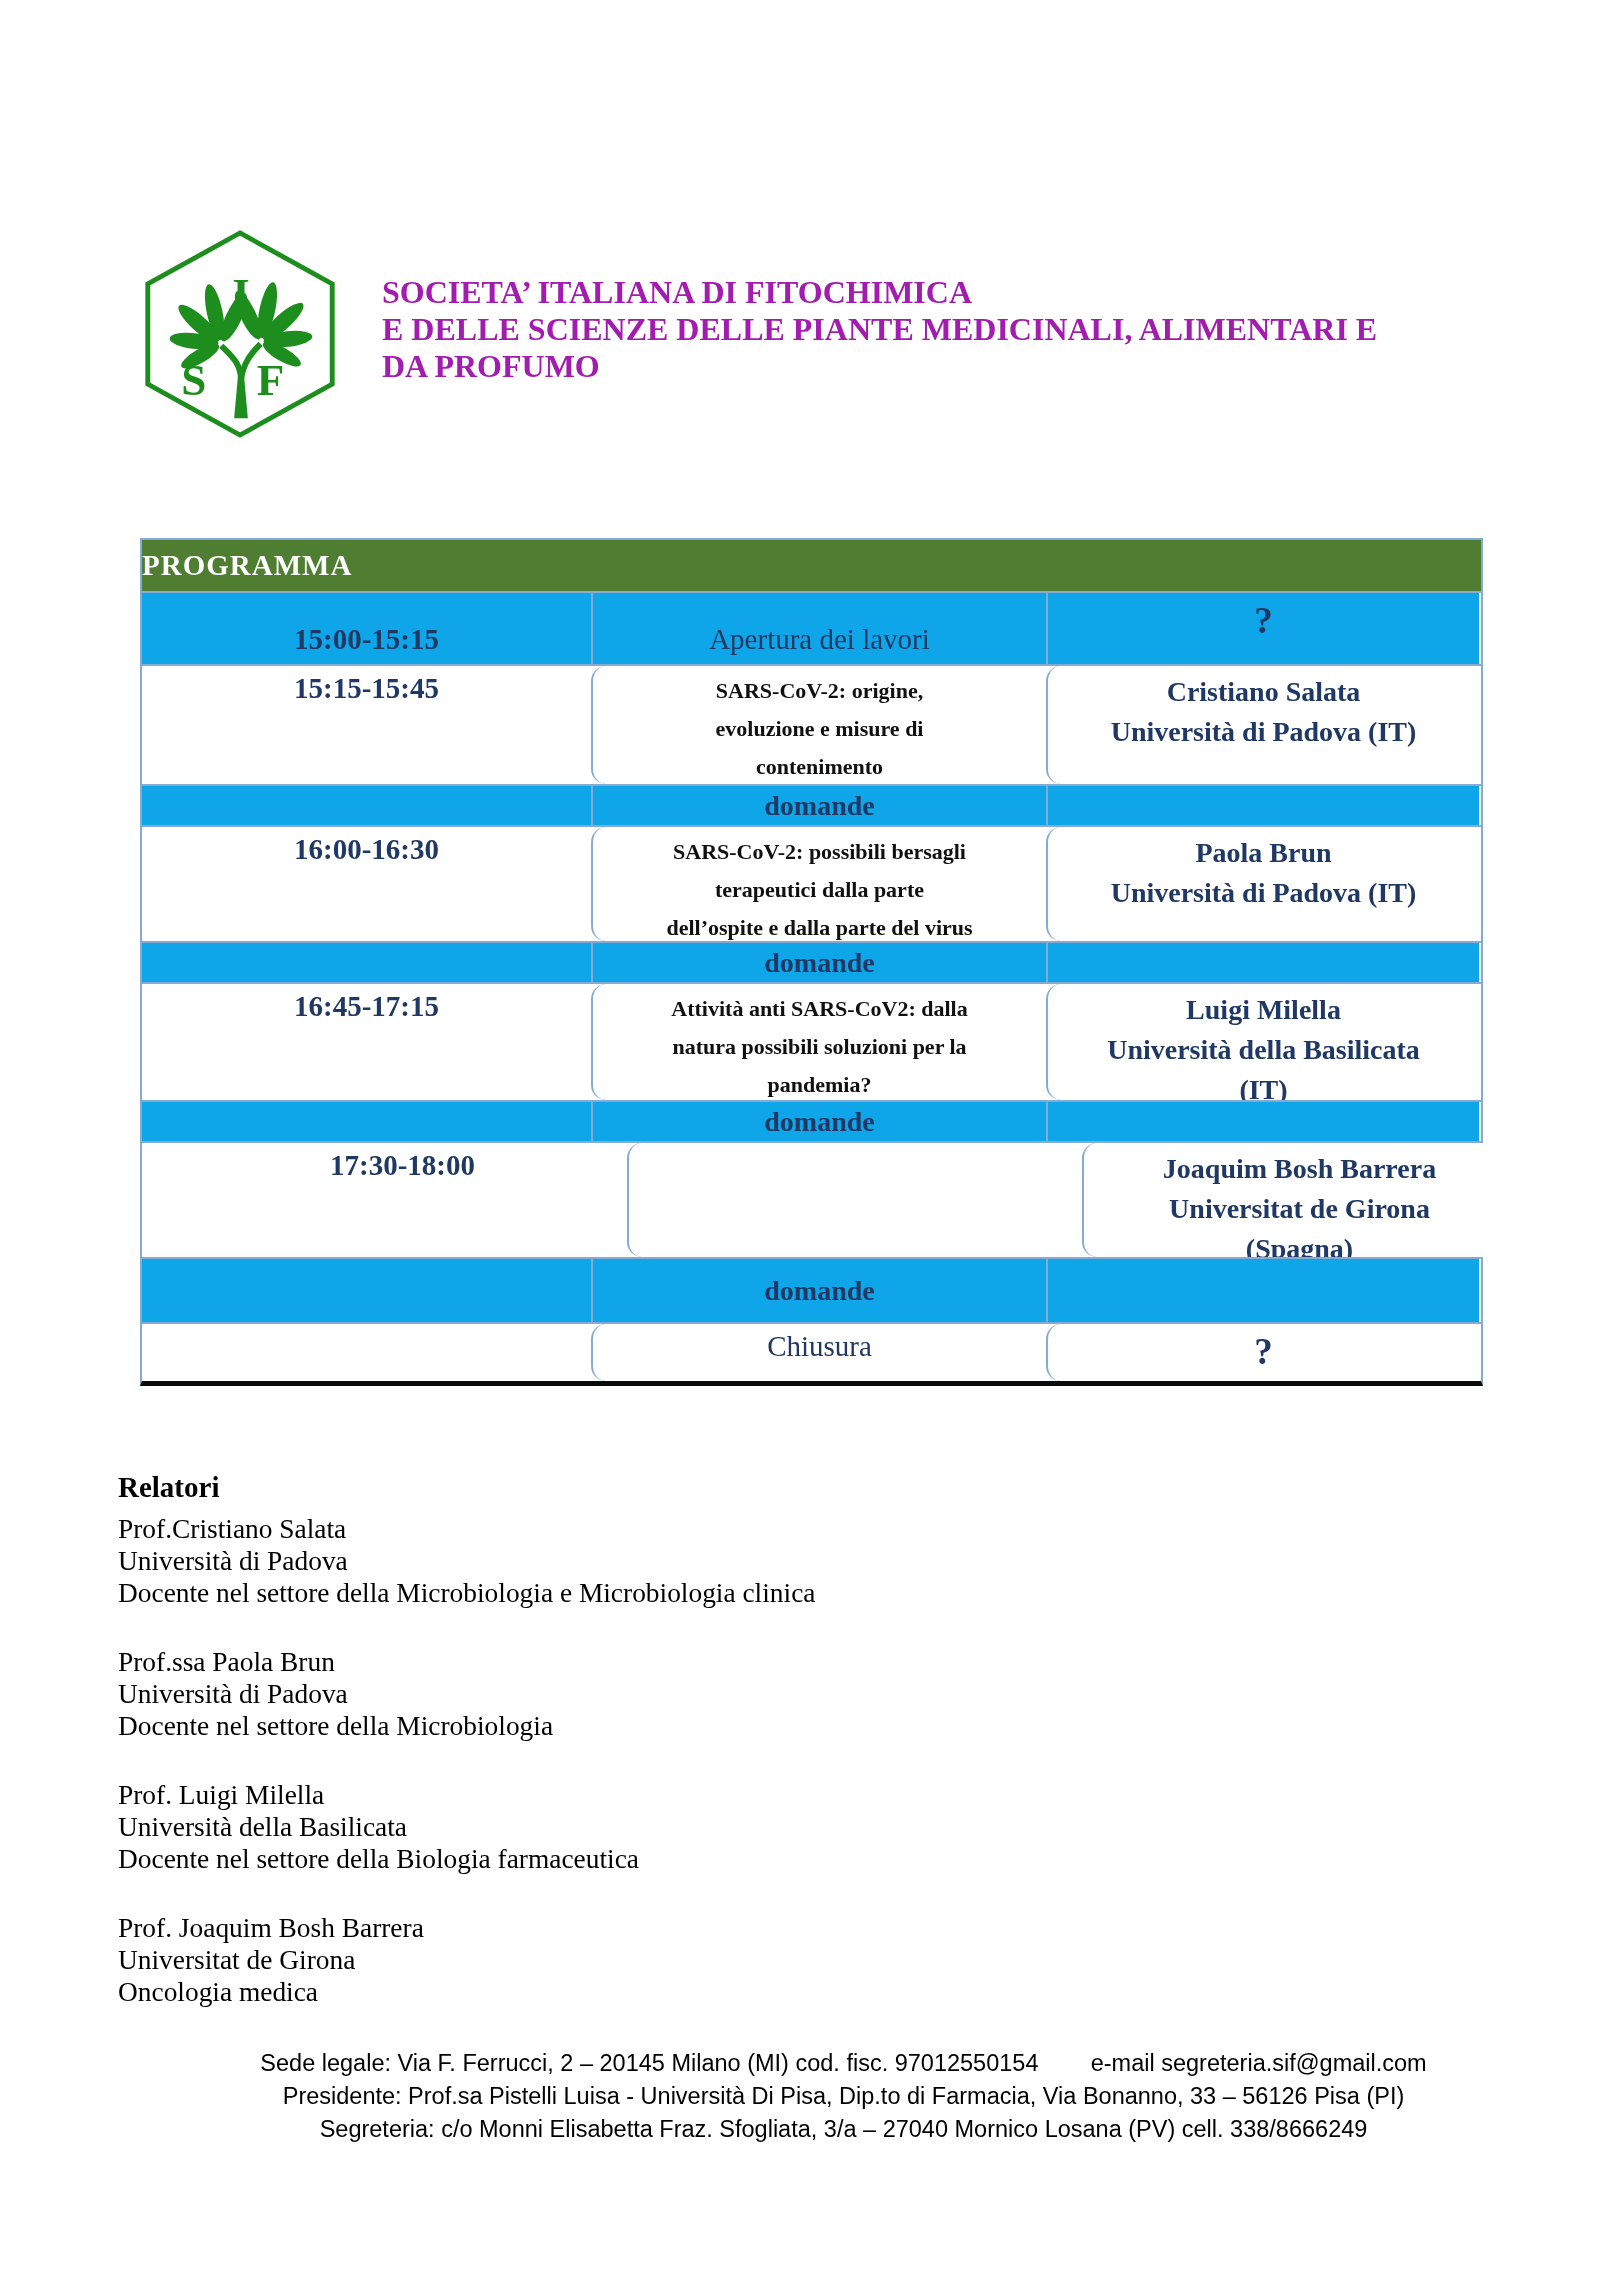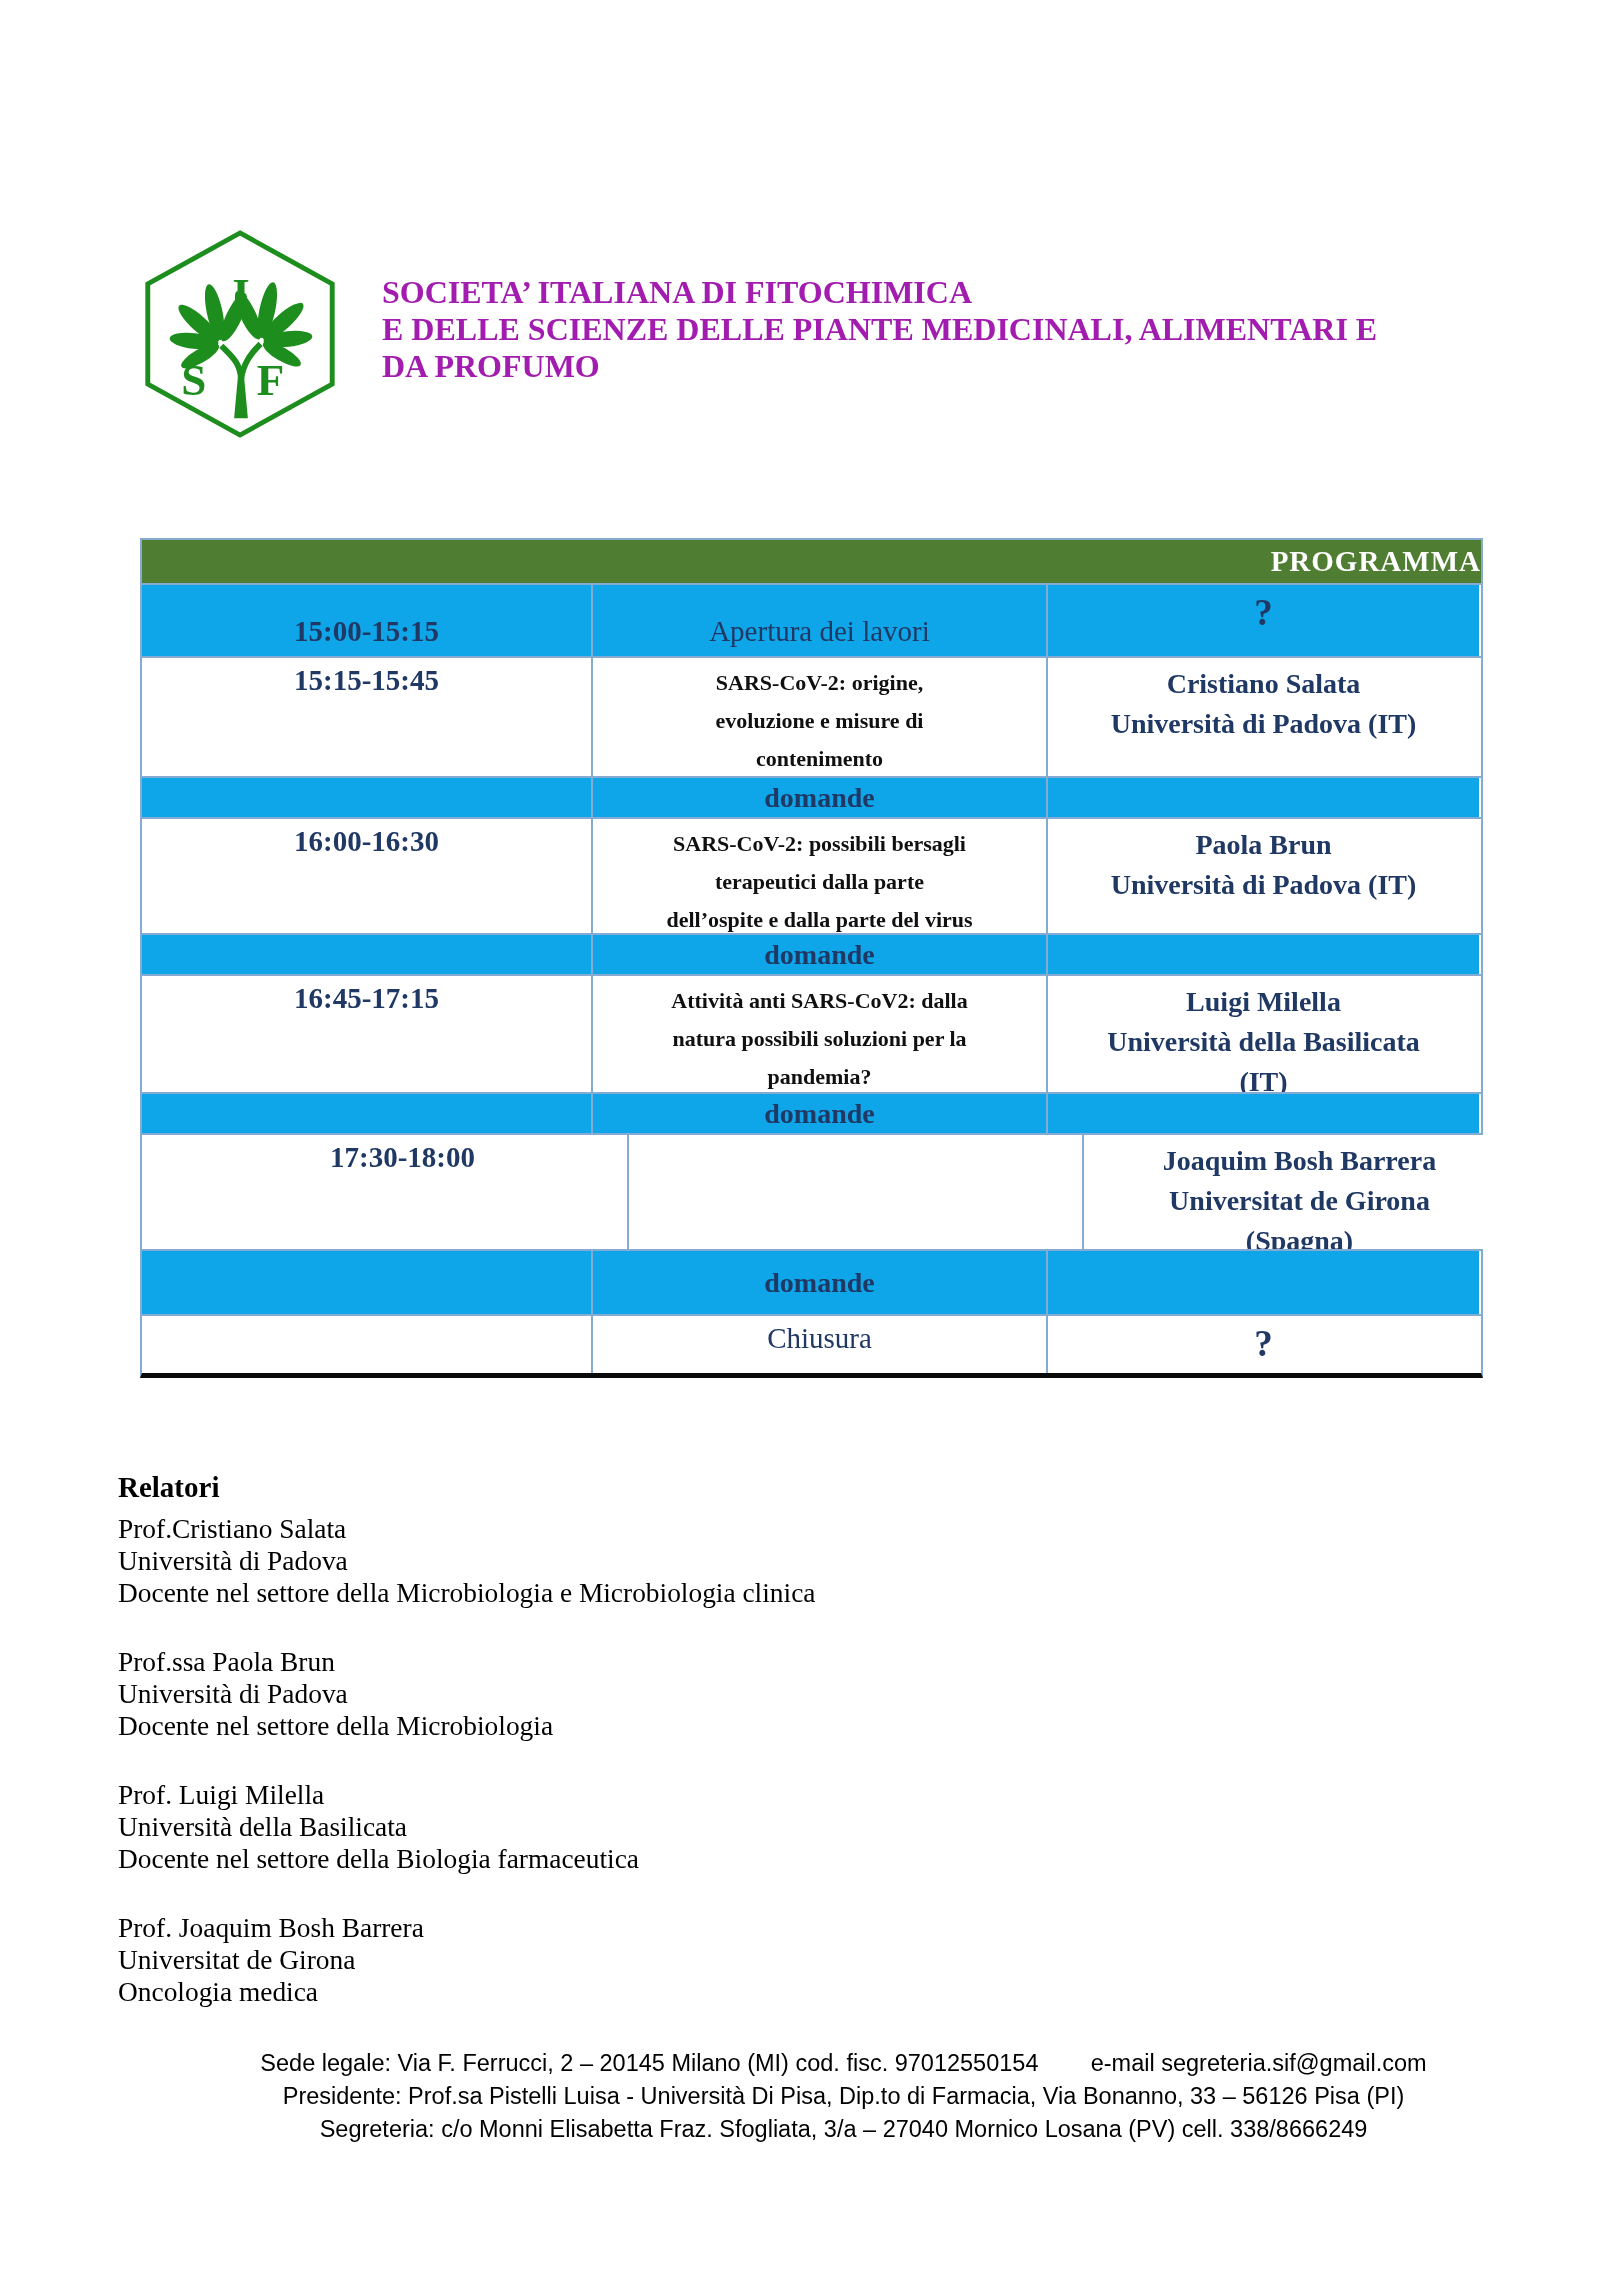--- a/index.html
+++ b/index.html
@@ -10,26 +10,26 @@
   .brand{position:absolute;left:137px;top:228px;width:1353px;display:flex;}
   .brand-logo{width:206px;height:212px;flex:0 0 auto;}
   .brand-title{position:absolute;left:245px;top:46px;
        font-weight:bold;font-size:32px;line-height:37px;color:#a21caf;
        white-space:pre-line;letter-spacing:0px;}
 
   
   .ptable{position:absolute;left:140px;top:538px;width:1343px;
           border:2.9px solid #85abd2;border-bottom:5.9px solid #0a0a0a;box-sizing:border-box;}
   .prow{display:grid;grid-template-columns:449px 455px 433px;border-top:2.9px solid #85abd2;}
-  .phead-row{height:43px;background:#4f7e32;display:flex;align-items:center;justify-content:flex-end;border-top:none;}
+  .phead-row{height:51px;background:#4f7e32;display:flex;align-items:center;justify-content:flex-start;border-top:none;}
   .phead{color:#ffffff;font-weight:bold;font-size:29px;letter-spacing:1px;}
   .cell{display:flex;justify-content:center;text-align:center;box-sizing:border-box;overflow:hidden;}
   .c2,.c3{border-left:2.9px solid #85abd2;}
   .bg-green{background:#0ea5e9;}
-  .bg-white{background:#ffffff;}
+  .bg-white{background:#ffffff;border-radius:15px;}
 
   .r0{height:71px;}  .r1{height:118px;} .rd{height:39px;}
   .r3{height:114px;} .r5{height:116px;} .r7{height:114px;padding-left:36px;}
   .rd-tall{height:63px;} .r9{height:57px;}
 
   .v-bottom{align-items:flex-end;padding-bottom:7.8px;}
   .v-top{align-items:flex-start;padding-top:5.9px;}
   .v-center{align-items:center;}
 
   .time{font-weight:bold;font-size:29px;color:#1f3864;}

